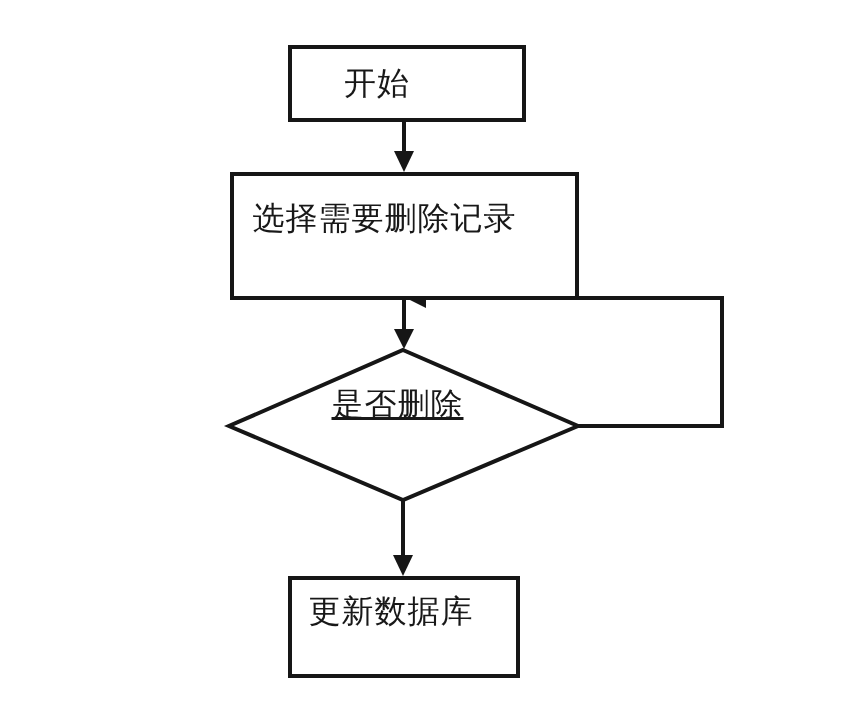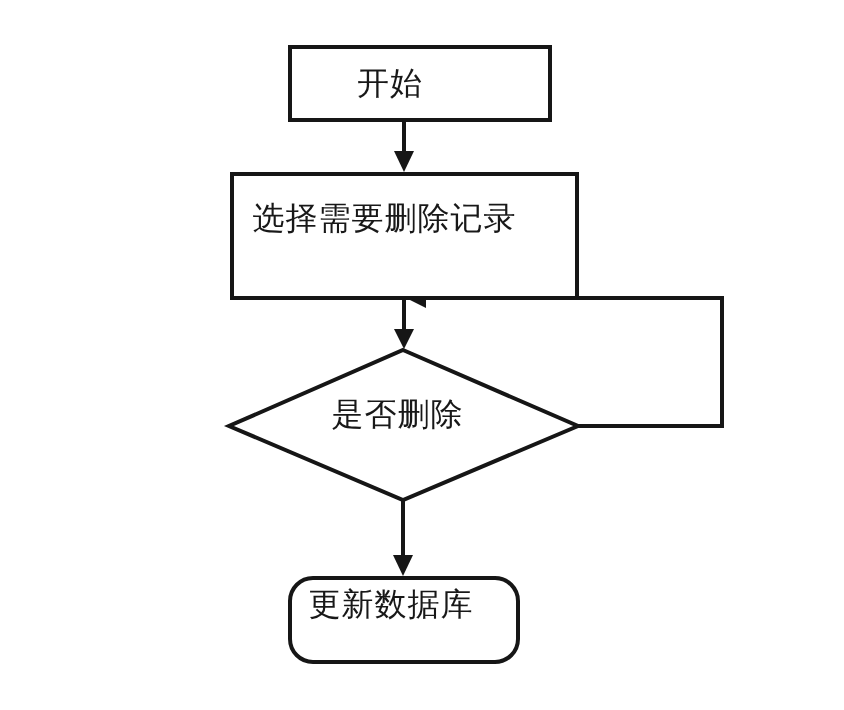--- a/index.html
+++ b/index.html
@@ -45,28 +45,29 @@
     justify-content: center;
     color: #181818;
     font-size: 32px;
     letter-spacing: 1px;
     white-space: nowrap;
   }
   .node.box {
     border: 4px solid #161616;
     background: #ffffff;
   }
-  .node.start-node   { left: 288px; top: 45px;  width: 264px; height: 77px;  padding-right: 60px; }
+  .node.start-node   { left: 288px; top: 45px;  width: 238px; height: 77px;  padding-right: 60px; }
   .node.select-node  { left: 230px; top: 172px; width: 349px; height: 128px; padding-right: 40px; padding-bottom: 34px; }
-  .node.update-node  { left: 288px; top: 576px; width: 232px; height: 88px; padding-right: 26px; padding-bottom: 30px; border-radius: 25px; }
+  .node.update-node  { left: 288px; top: 576px; width: 232px; height: 102px; padding-right: 26px; padding-bottom: 30px; }
   .node.decision-label {
-    left: 229px; top: 348px; width: 349px; height: 150px;
+    left: 229px; top: 338px; width: 349px; height: 150px;
     padding-right: 12px; padding-bottom: 16px;
     border: none;
     background: transparent;
+    text-decoration: underline;
   }
 </style>
 </head>
 <body>
 
 <div class="canvas">
 
   <svg class="layer" width="844" height="710" viewBox="0 0 844 710">
 
     <line x1="404" y1="122" x2="404" y2="154"></line>

